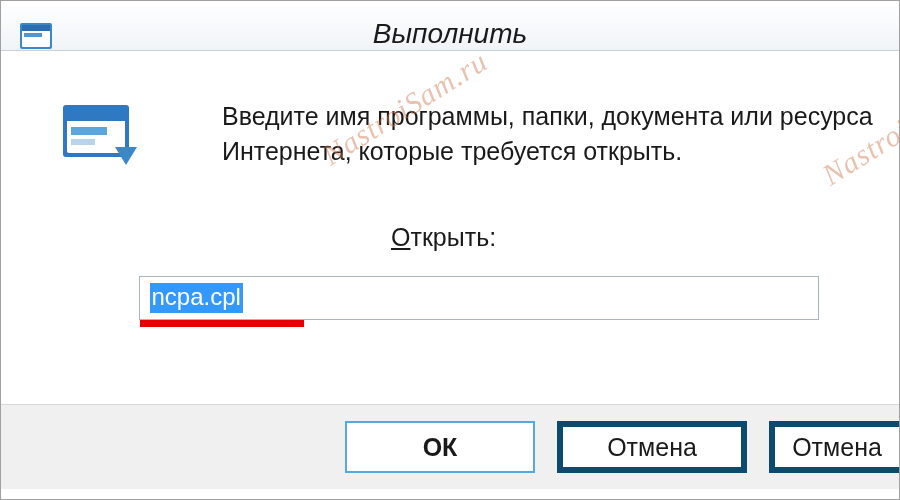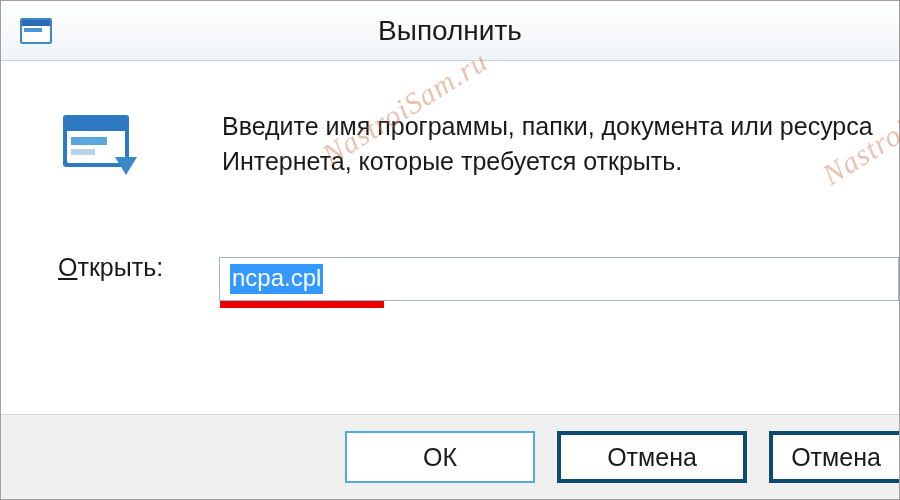--- a/index.html
+++ b/index.html
@@ -18,26 +18,27 @@
     .window {
       position: absolute;
       top: 0;
       left: 0;
       width: 900px;
       height: 500px;
       background: #ffffff;
       border: 1px solid #a0a0a0;
     }
     .titlebar {
-      height: 60px;
+      height: 50px;
       background: linear-gradient(to bottom, #ffffff, #f0f4f8);
       border-bottom: 1px solid #c8d0d8;
       display: flex;
-      align-items: center;
-      position: relative;
+      align-items: flex-end;
+      position: relative;
+      font-style: italic;
     }
     .titlebar-icon {
       margin-left: 18px;
       width: 34px;
       height: 28px;
       display: flex;
       align-items: center;
       justify-content: center;
     }
     .title-text {
@@ -71,20 +72,21 @@
     .description {
       font-size: 25px;
       color: #1a1a1a;
       line-height: 1.4;
       padding-top: 8px;
     }
     .input-row {
       display: flex;
       align-items: center;
       padding: 48px 0 0 40px;
+      flex-direction: column;
     }
     .open-label {
       font-size: 25px;
       color: #1a1a1a;
       width: 175px;
     }
     .open-label .underline {
       text-decoration: underline;
     }
     .combo-wrap {
@@ -133,30 +135,31 @@
       display: flex;
       align-items: center;
       justify-content: flex-end;
       padding-right: 0;
       gap: 22px;
     }
     .btn {
       min-width: 190px;
       height: 52px;
       background: #ffffff;
-      border: 4px solid #0c4a6e;
+      border: 6px solid #0c4a6e;
       font-size: 25px;
       color: #1a1a1a;
       cursor: pointer;
       display: flex;
       align-items: center;
       justify-content: center;
     }
     .btn-default {
       border: 2px solid #53a9e0;
+      font-weight: bold;
     }
     .btn-browse {
       min-width: 130px;
       border-right: none;
     }
     .watermark {
       position: absolute;
       font-family: "Comic Sans MS", cursive;
       font-style: italic;
       color: #d07850;

